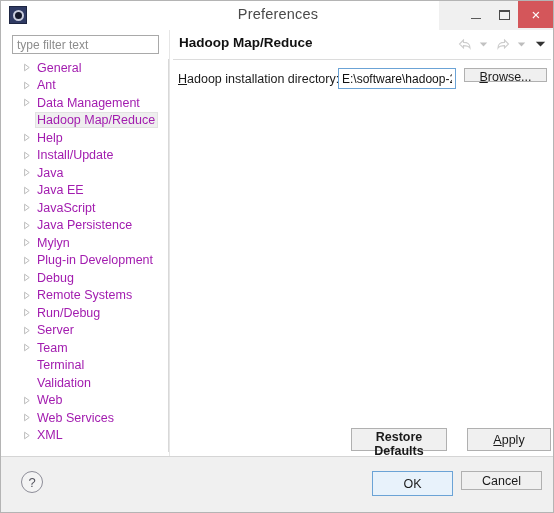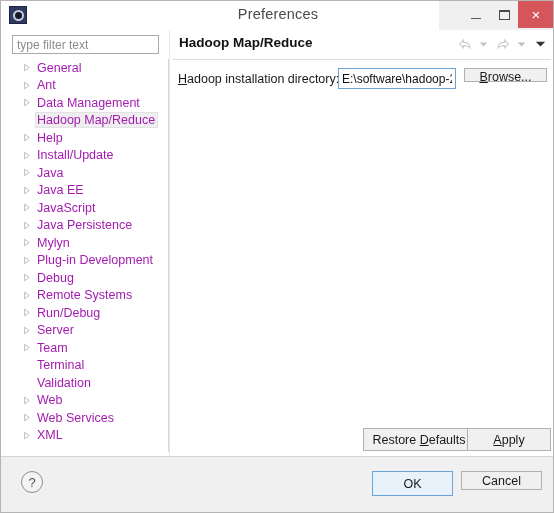--- a/index.html
+++ b/index.html
@@ -271,21 +271,21 @@
     top: 0;
     height: 23px;
     background: #f0f0f0;
     border: 1px solid #b0b0b0;
     box-sizing: border-box;
     font-family: "Liberation Sans", sans-serif;
     font-size: 12.5px;
     color: #1a1a1a;
     cursor: default;
   }
-  #restore-btn { left: 190px; width: 112px; }
+  #restore-btn { left: 178px; width: 96px; font-weight: bold; }
   #apply-btn   { left: 294px; width: 84px; }
   .flatbtn .mn { text-decoration: underline; }
 
   
   #bottom-sep {
     position: absolute;
     left: 0; top: 455px;
     width: 554px; height: 1px;
     background: #d5d5d5;
   }

